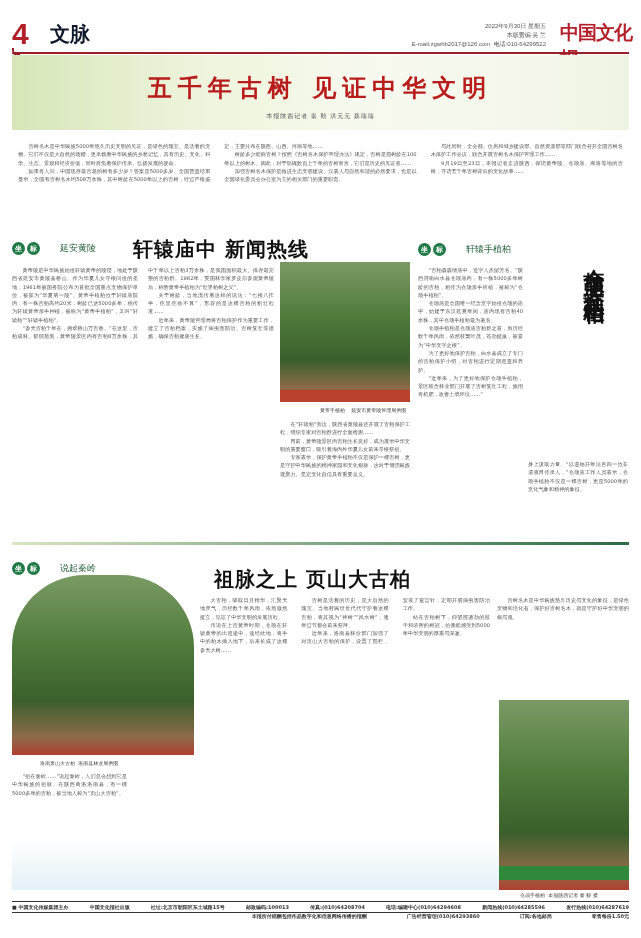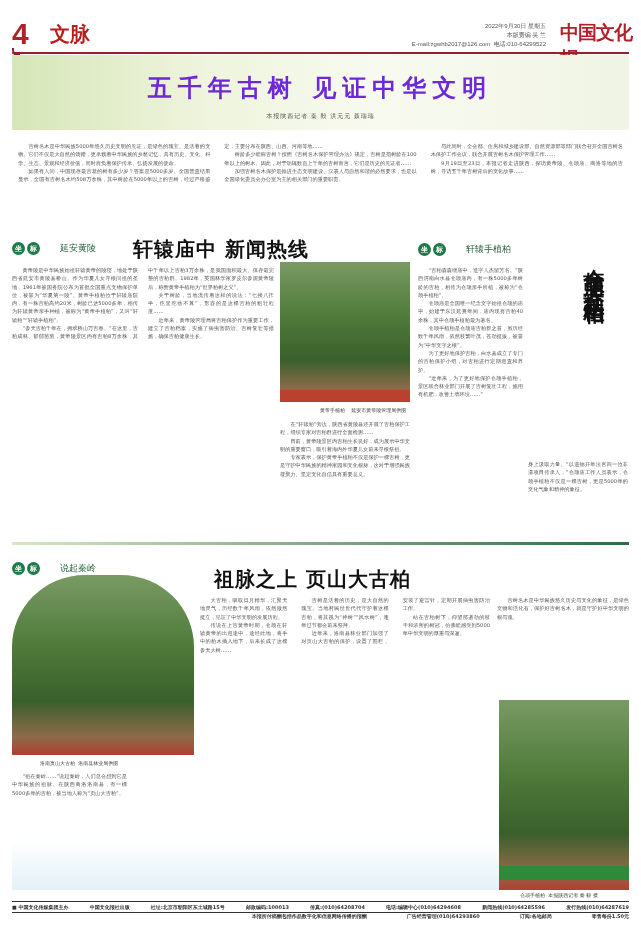--- a/index.html
+++ b/index.html
@@ -1,27 +1,27 @@
 <!DOCTYPE html>
 <html><head>
 <meta charset="utf-8">
 <style>
   html,body{margin:0;padding:0;background:#fff;}
   body{width:641px;height:938px;position:relative;overflow:hidden;font-family:"DejaVu Serif",serif;color:#333;}
   .abs{position:absolute;}
   
   .page-num{left:12px;top:19px;font:bold 30px "Liberation Sans",sans-serif;color:#b3202a;line-height:1;}
-  .section-name{left:50px;top:24px;font:bold 20px "DejaVu Serif",serif;color:#b91c1c;line-height:1;}
+  .section-name{left:50px;top:24px;font:bold 20px "DejaVu Serif",serif;color:#0f172a;line-height:1;}
   .header-rule{left:12px;top:52px;width:617px;height:2px;background:#9a1f2a;border-radius:2px 0 0 2px;}
   .header-rule:before{content:"";position:absolute;left:0;top:-4px;width:6px;height:6px;border-left:2px solid #9a1f2a;border-bottom:2px solid #9a1f2a;border-radius:0 0 0 6px;}
   .meta{right:95px;top:22px;font:6px "Liberation Sans",sans-serif;color:#555;text-align:right;line-height:9px;}
   .masthead{left:560px;top:20px;font:bold 19px "DejaVu Serif",serif;color:#b3202a;letter-spacing:-1px;}
   
   .banner{left:12px;top:55px;width:617px;height:75px;background:linear-gradient(90deg,#d6e6b8 0%,#eef4dc 30%,#f8faf0 60%,#f0f4e4 100%);}
-  .main-title{left:0;width:640px;top:72px;text-align:center;font:bold 24px "DejaVu Sans",sans-serif;color:#6d28d9;letter-spacing:6px;}
+  .main-title{left:0;width:640px;top:72px;text-align:center;font:bold 24px "DejaVu Sans",sans-serif;color:#b91c1c;letter-spacing:6px;}
   .byline{left:0;width:641px;top:112px;text-align:center;font:6px "Liberation Sans",sans-serif;color:#555;letter-spacing:1px;}
   
   .intro{left:18px;top:142px;width:605px;height:80px;}
   .txt{font:5.2px/8.3px "DejaVu Sans",sans-serif;color:#555;text-align:justify;}
   .col3{column-count:3;column-gap:14px;}
   .col2{column-count:2;column-gap:10px;}
   .indent p{margin:0;text-indent:2em;}
   
   .tag{display:flex;align-items:center;gap:2px;}
   .dot{width:13px;height:13px;border-radius:50%;background:#1f7a48;color:#fff;font:bold 7px "DejaVu Sans",sans-serif;display:flex;align-items:center;justify-content:center;}

